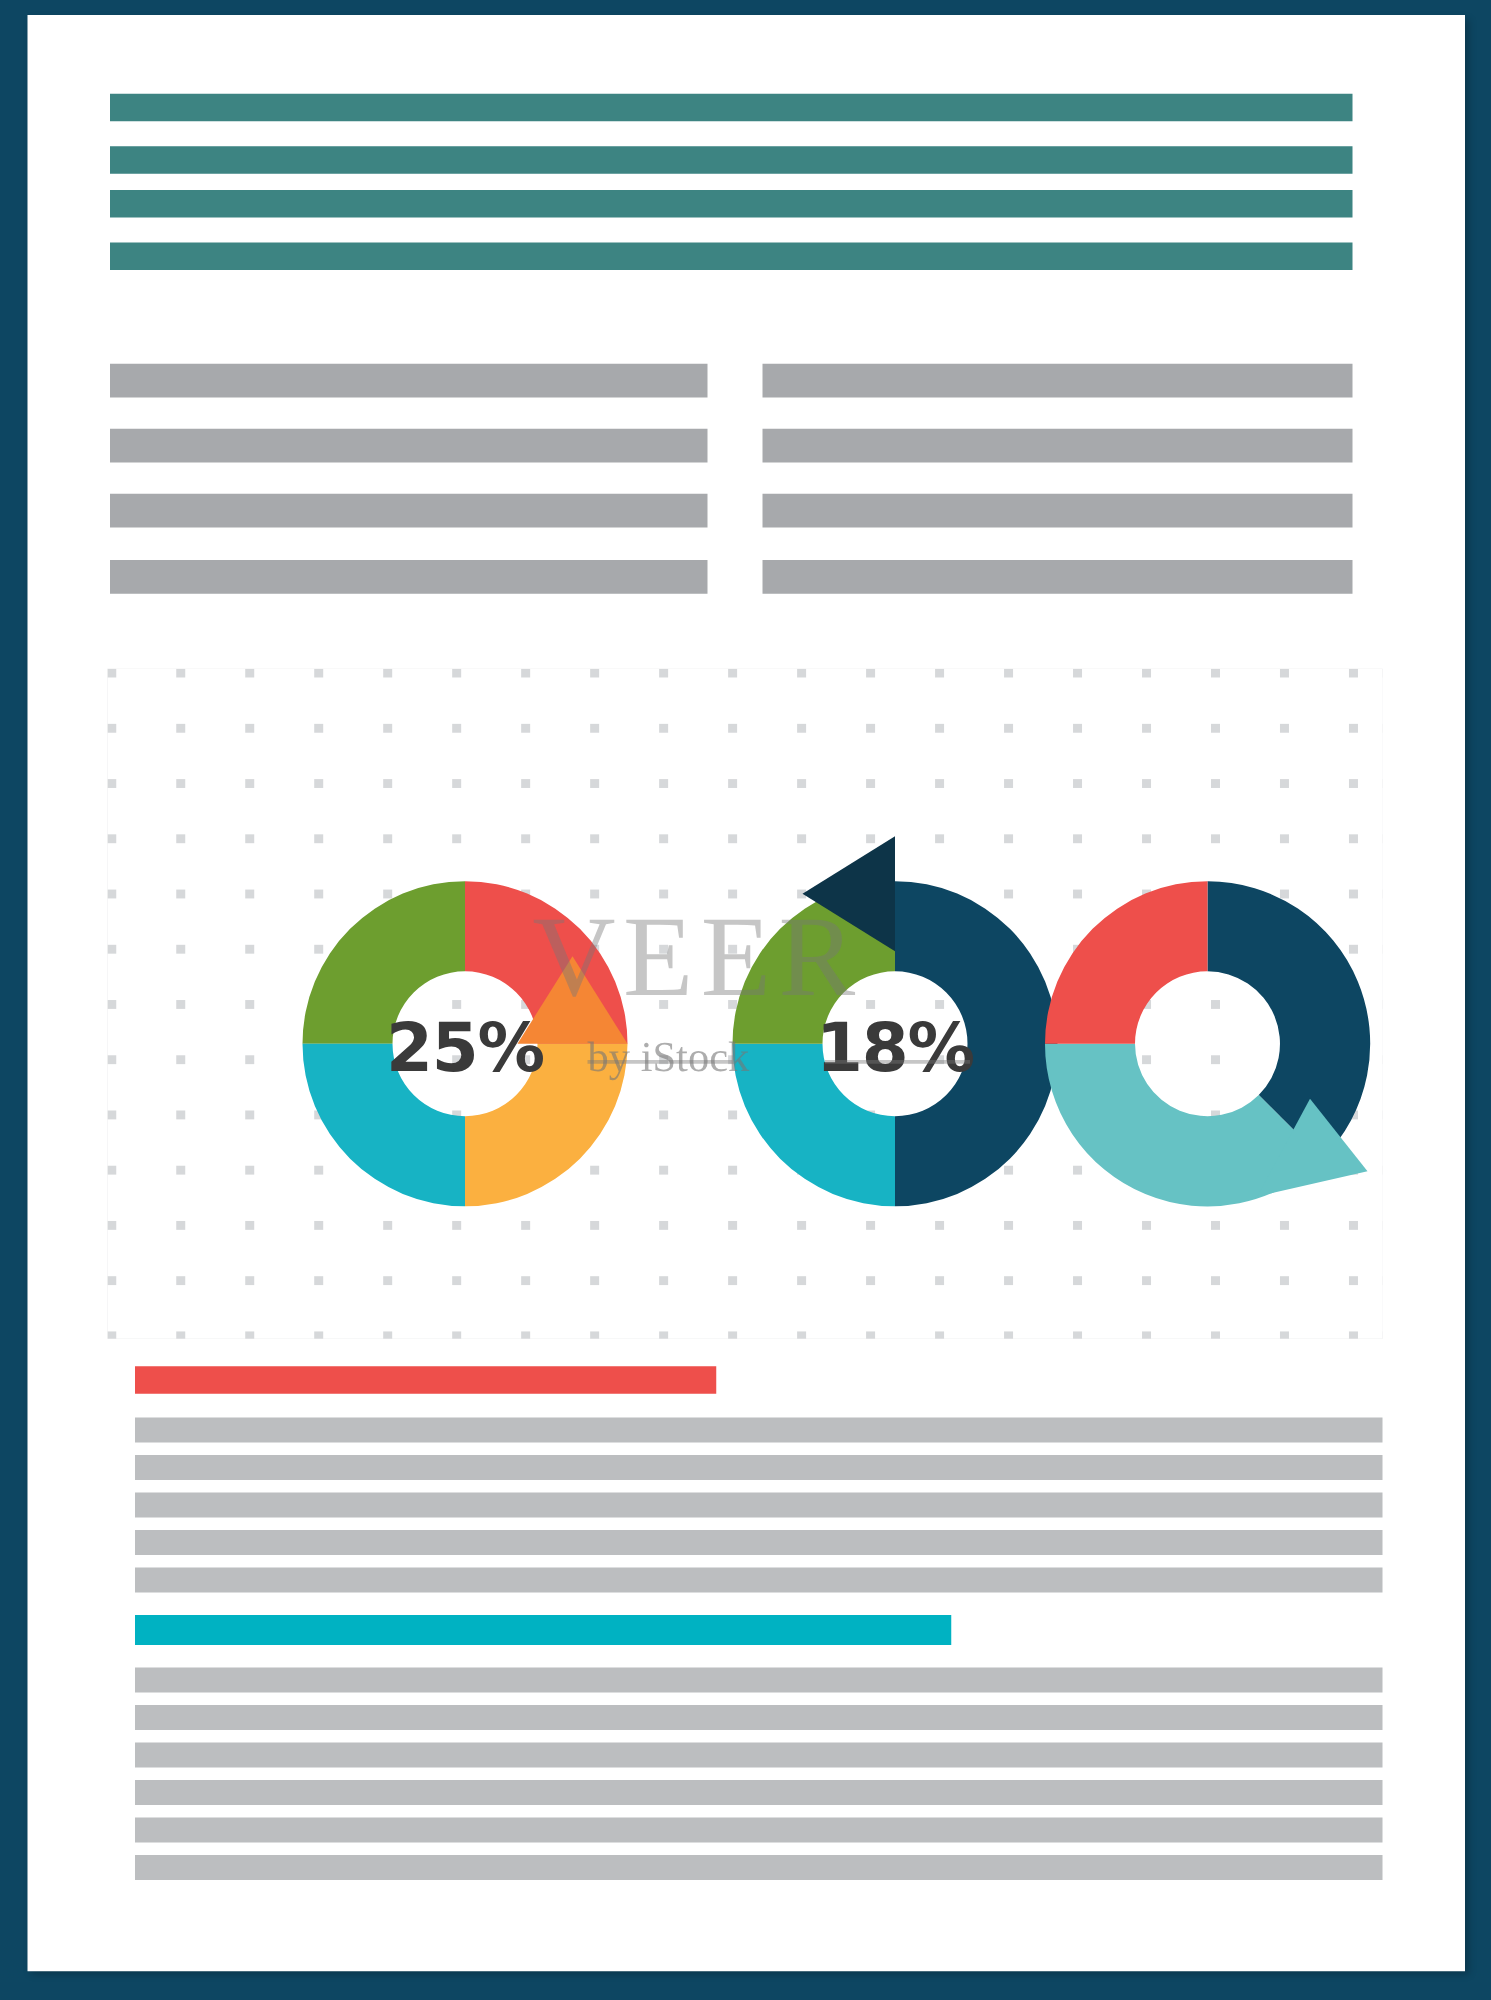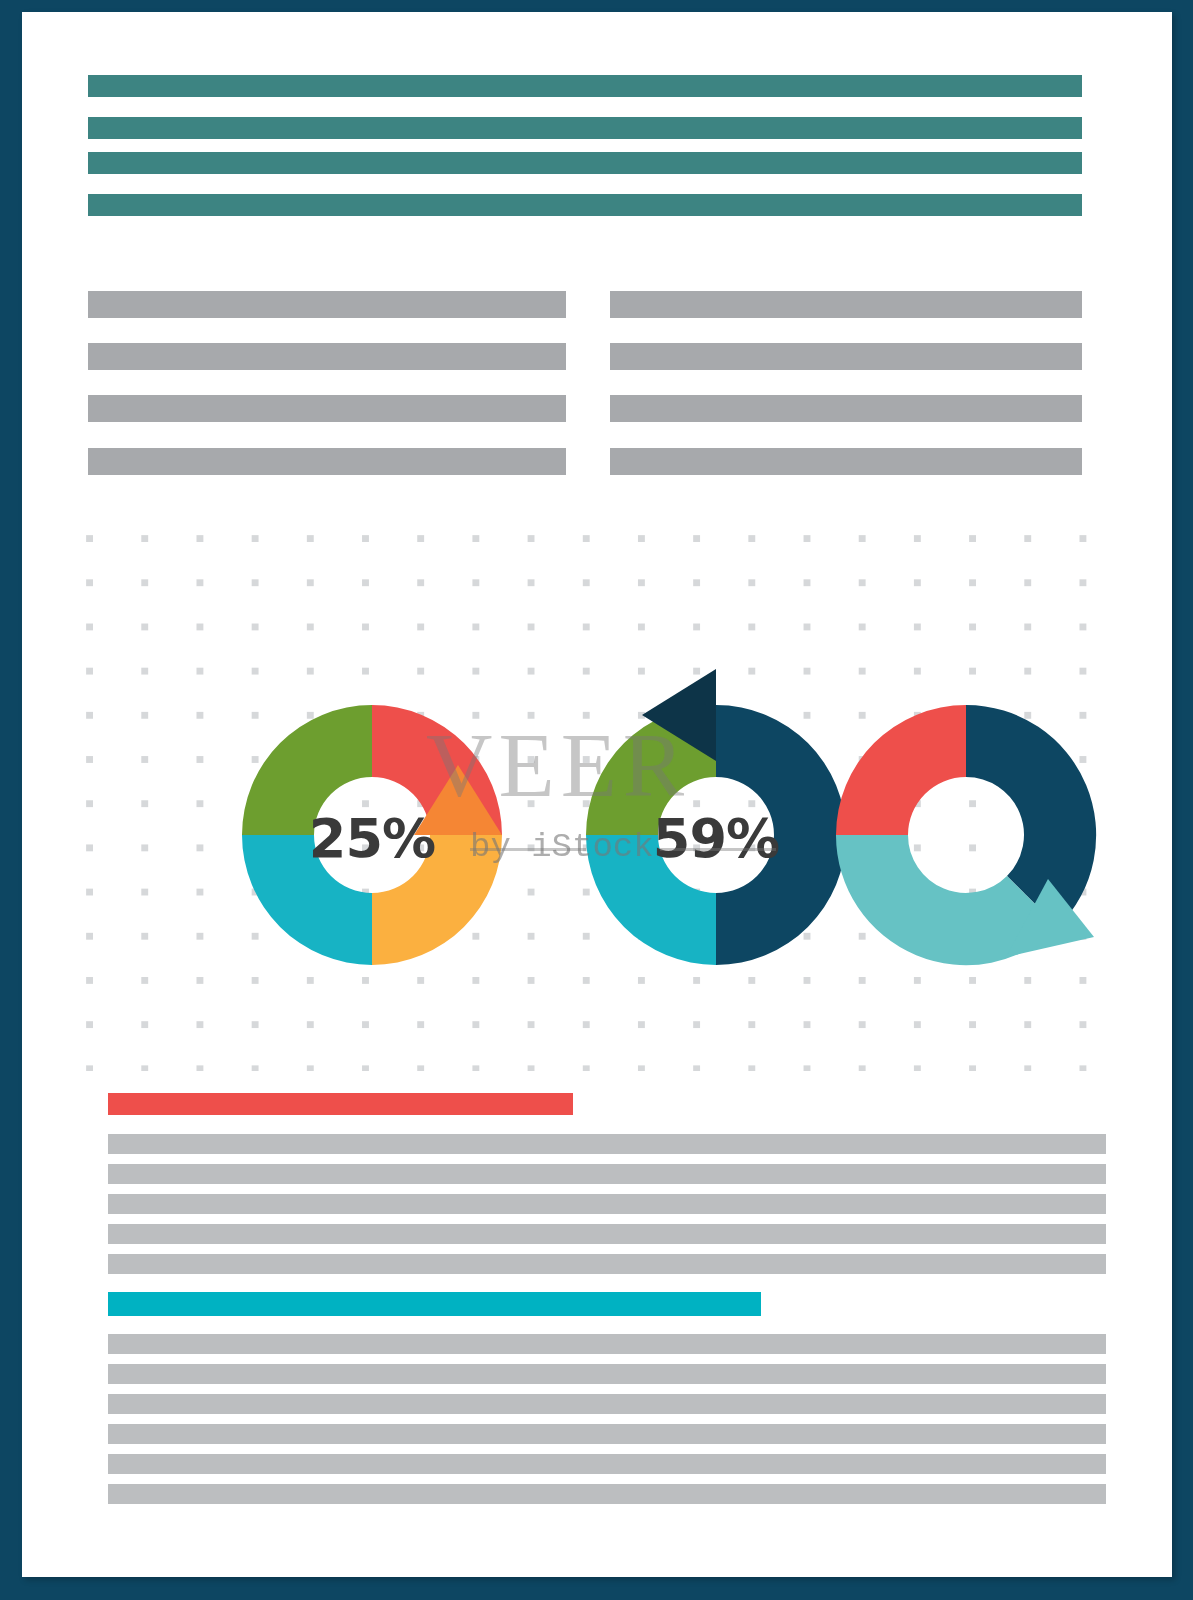--- a/index.html
+++ b/index.html
@@ -95,21 +95,21 @@
     font-family: "Liberation Serif", serif;
     font-size: 92px;
     letter-spacing: 6px;
     color: rgba(118,118,118,0.42);
     white-space: nowrap;
   }
   #wm-sub {
     position: absolute;
     left: 470px;
     top: 812px;
-    font-family: Liberation Mono, monospace;
+    font-family: Liberation Serif, serif;
     font-size: 34px;
     color: rgba(118,118,118,0.60);
     white-space: nowrap;
   }
   .wm-rule {
     position: absolute;
     height: 3px;
     background: rgba(118,118,118,0.42);
     top: 832px;
   }
@@ -176,21 +176,21 @@
 
             <path d="M 972 176 A 130 130 0 0 1 750 84 L 822 84 A 58 58 0 0 0 921 125 Z" transform="translate(0,216)" fill="#66c2c4"></path>
 
             <path d="M 750 84 A 130 130 0 0 1 880 -46 L 880 26 A 58 58 0 0 0 822 84 Z" transform="translate(0,216)" fill="#ee4f4b"></path>
 
             <polygon points="1008,186 920,206 962,128" transform="translate(0,216)" fill="#66c2c4"></polygon>
           </g>
         </svg>
 
         <div class="donut-label" style="left:186px; top:272px; width:200px;">25%</div>
-        <div class="donut-label" style="left:530px; top:272px; width:200px;">59%</div>
+        <div class="donut-label" style="left:530px; top:272px; width:200px;">18%</div>
       </div>
     </div>
 
     <div>
       <div class="bar red-bar" style="left:86px; top:1081px; width:465px; height:22px;"></div>
       <div class="bar grey-bar-lt" style="left:86px; top:1122px; width:998px; height:20px;"></div>
       <div class="bar grey-bar-lt" style="left:86px; top:1152px; width:998px; height:20px;"></div>
       <div class="bar grey-bar-lt" style="left:86px; top:1182px; width:998px; height:20px;"></div>
       <div class="bar grey-bar-lt" style="left:86px; top:1212px; width:998px; height:20px;"></div>
       <div class="bar grey-bar-lt" style="left:86px; top:1242px; width:998px; height:20px;"></div>

